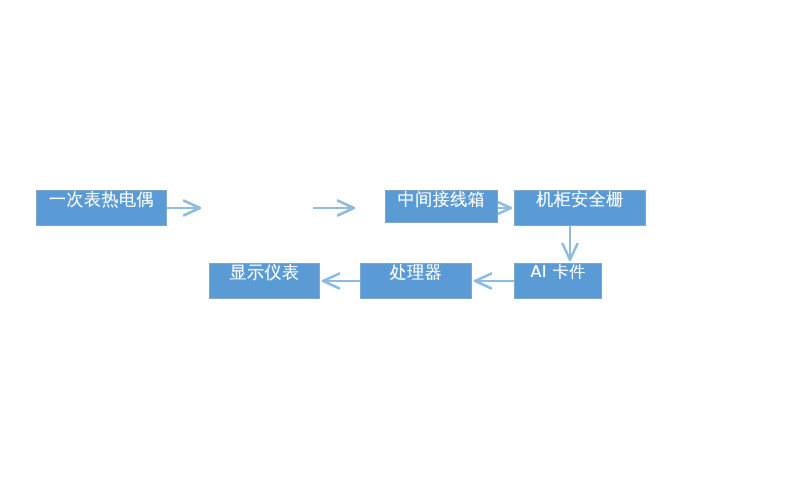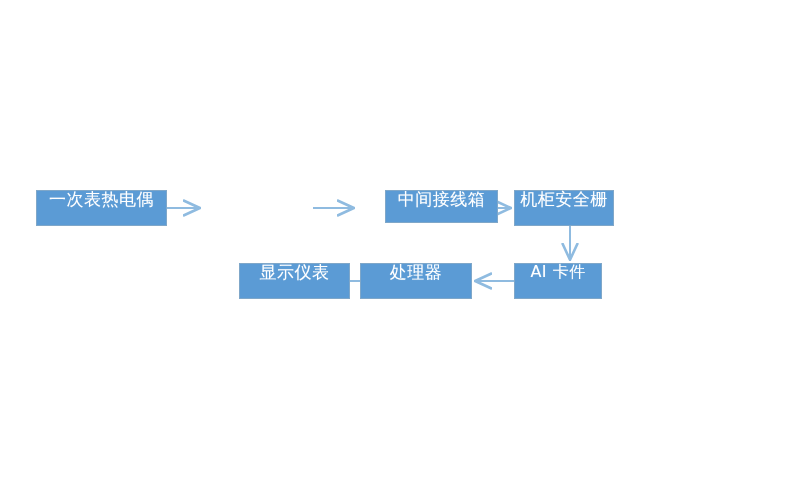--- a/index.html
+++ b/index.html
@@ -51,24 +51,24 @@
 
   .node .label {
     display: block;
     padding-bottom: 1px;
   }
 
   
   #node-thermocouple   { left: 36px;  top: 190px; width: 131px; height: 36px; }
   #node-transmitter    { left: 203px; top: 190px; width: 110px; height: 36px; }
   #node-junction-box   { left: 357px; top: 190px; width: 113px; height: 33px; margin-left: 28px; }
-  #node-safety-barrier { left: 514px; top: 190px; width: 100px; height: 36px; }
+  #node-safety-barrier { left: 514px; top: 190px; width: 132px; height: 36px; }
 
   
-  #node-display-meter  { left: 209px; top: 263px; width: 111px; height: 36px; margin-left: 30px; }
+  #node-display-meter  { left: 209px; top: 263px; width: 111px; height: 36px; }
   #node-processor      { left: 360px; top: 263px; width: 112px; height: 36px; }
   #node-ai-card        { left: 514px; top: 263px; width: 88px; height: 36px; }
 
   #node-ai-card .label { font-size: 16px; }
 </style>
 </head>
 <body>
 
 <div id="diagram-canvas">
 

